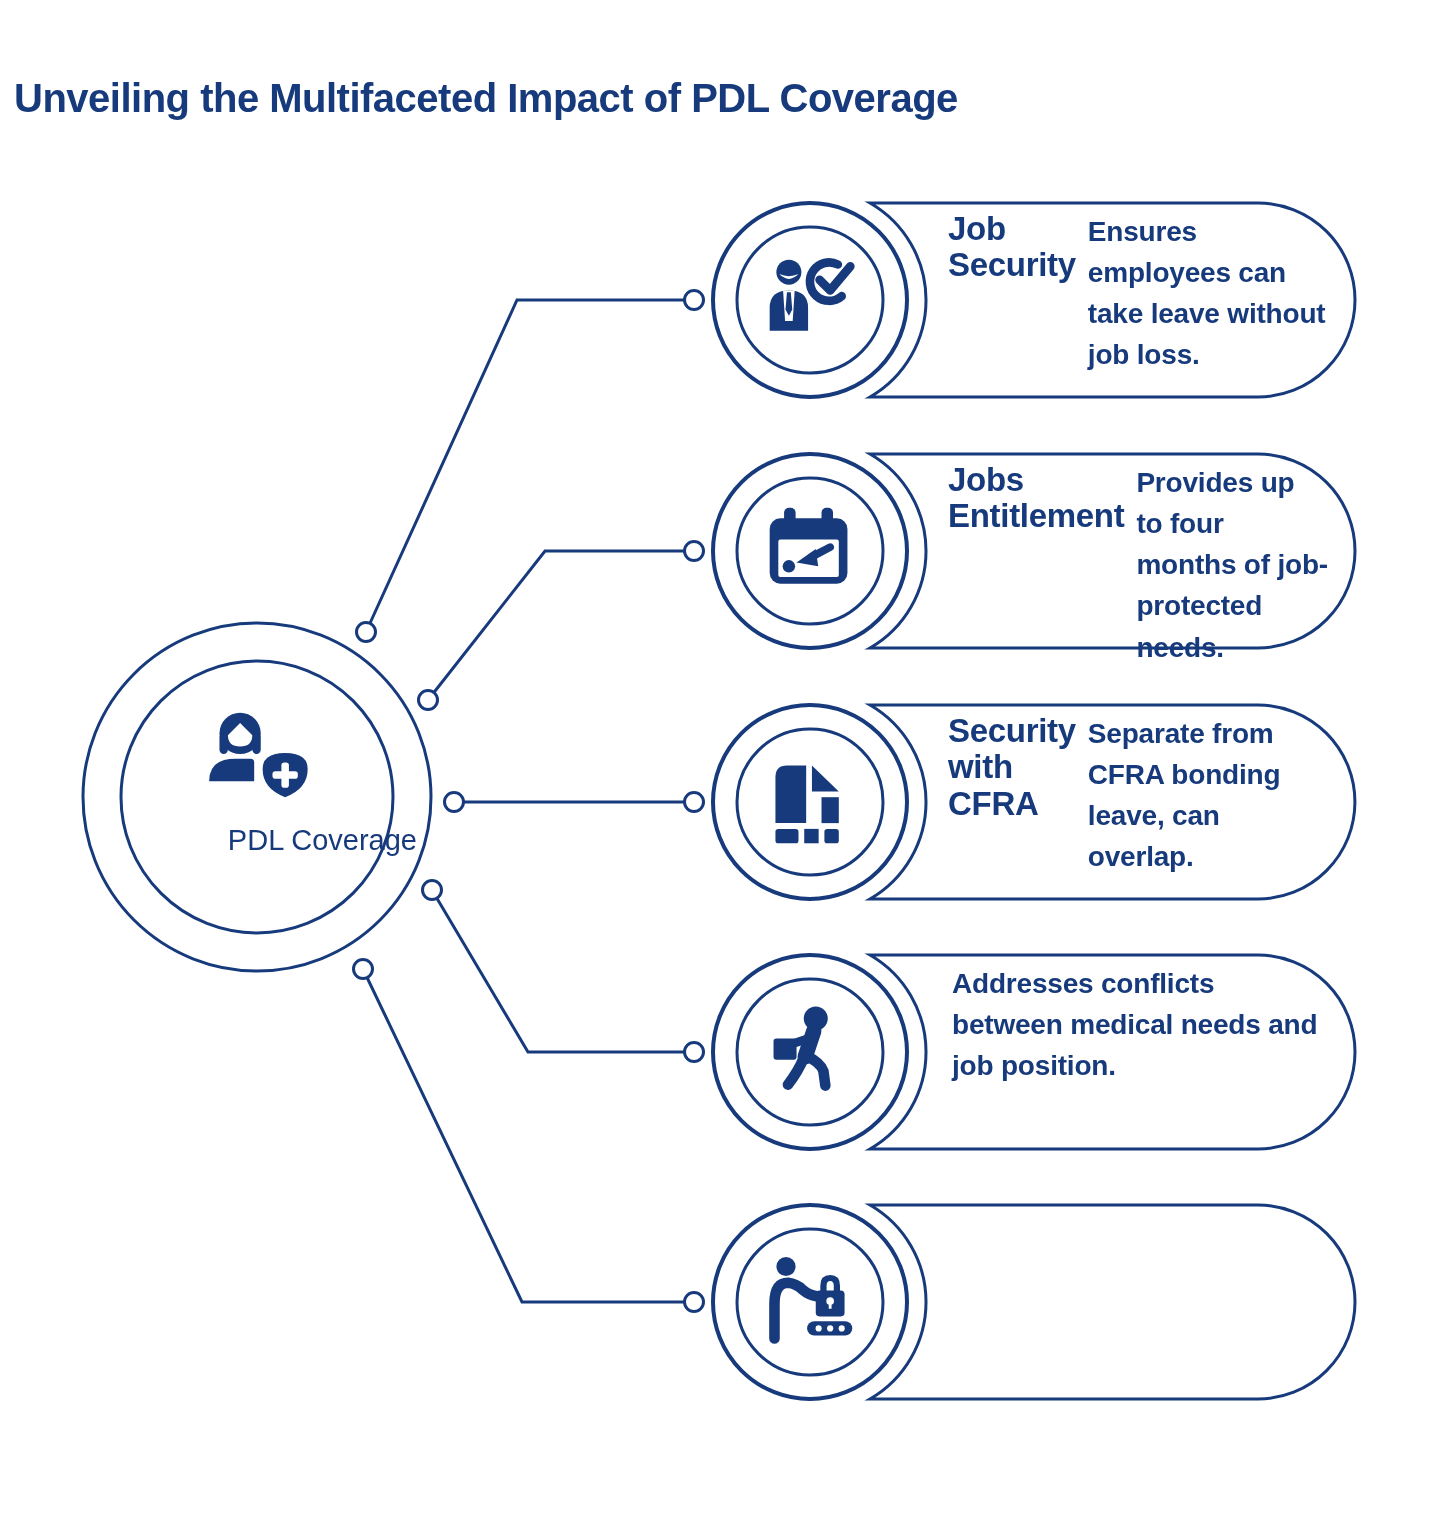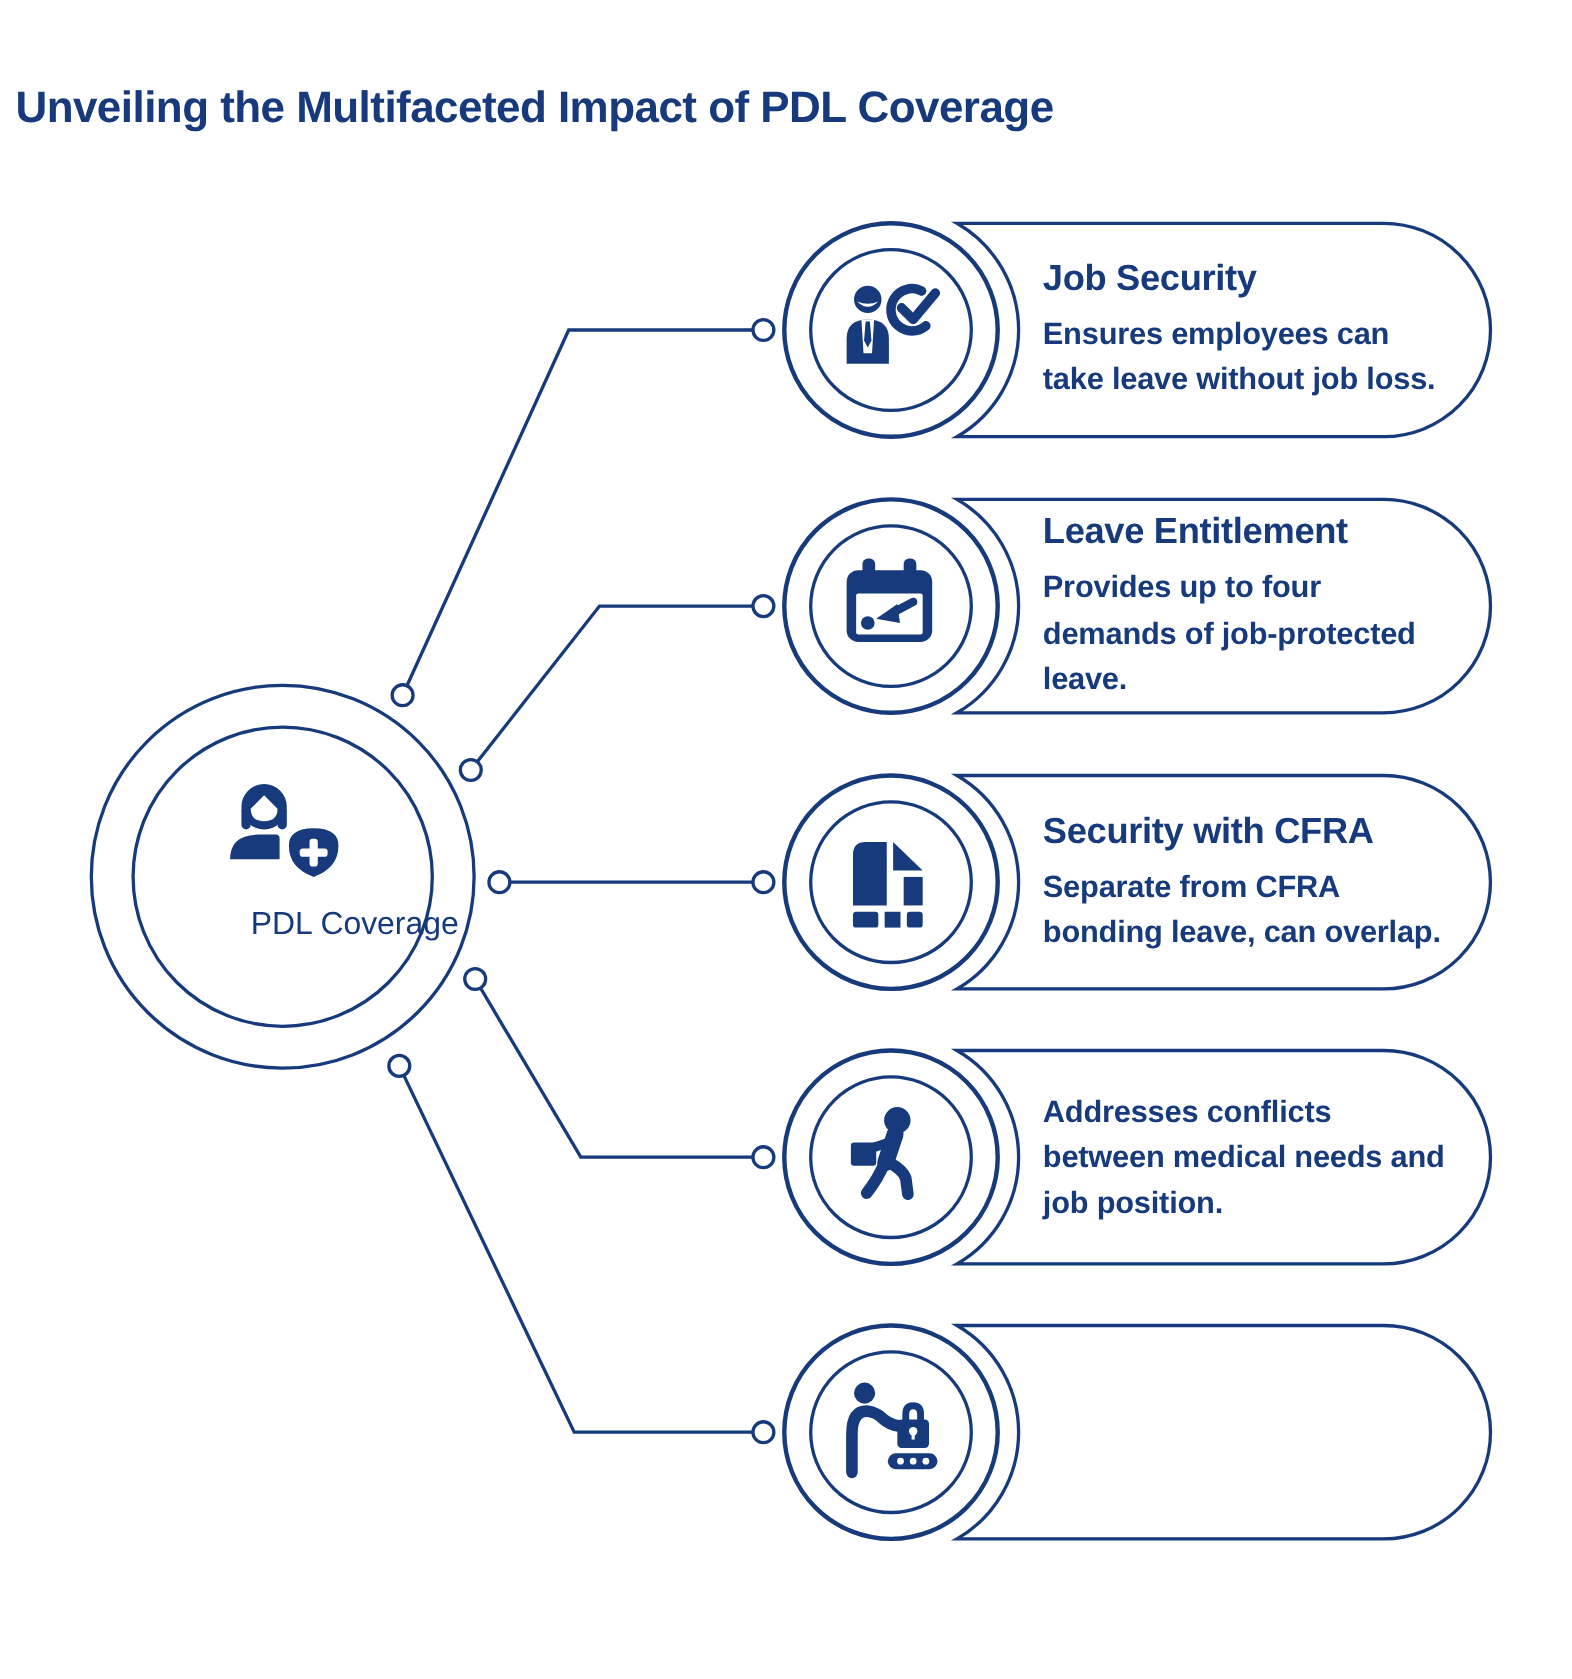--- a/index.html
+++ b/index.html
@@ -20,21 +20,21 @@
   }
   .bg-svg{position:absolute;left:0;top:0;}
   .icon-svg{position:absolute;}
   .center-label{
     position:absolute;left:97px;top:824px;width:320px;
     text-align:right;font-size:29px;font-weight:400;
     color:#163A7B;
   }
   .branch-text{
     position:absolute;left:948px;width:380px;height:178px;
-    display:flex;flex-direction:column;justify-content:center;
+    display:flex;flex-direction:row;justify-content:center;
     gap:12px;
   }
   .branch-title{
     font-size:33px;font-weight:700;line-height:1.1;
     letter-spacing:-0.3px;color:#163A7B;max-width:380px;
   }
   .branch-desc{
     font-size:28px;font-weight:700;line-height:1.47;
     letter-spacing:-0.2px;color:#163A7B;max-width:372px;
   }
@@ -156,22 +156,22 @@
     <circle cx="71" cy="77.5" r="3.2" fill="#ffffff"></circle>
     <circle cx="83" cy="77.5" r="3.2" fill="#ffffff"></circle>
   </svg>
 
   <div class="branch-text t1">
     <div class="branch-title">Job Security</div>
     <div class="branch-desc">Ensures employees can take leave without job loss.</div>
   </div>
 
   <div class="branch-text t2">
-    <div class="branch-title">Leave Entitlement</div>
-    <div class="branch-desc">Provides up to four demands of job-protected leave.</div>
+    <div class="branch-title">Jobs Entitlement</div>
+    <div class="branch-desc">Provides up to four months of job-protected needs.</div>
   </div>
 
   <div class="branch-text t3">
     <div class="branch-title">Security with CFRA</div>
     <div class="branch-desc">Separate from CFRA bonding leave, can overlap.</div>
   </div>
 
   <div class="branch-text t4">
     <div class="branch-desc">Addresses conflicts between medical needs and job position.</div>
   </div>

